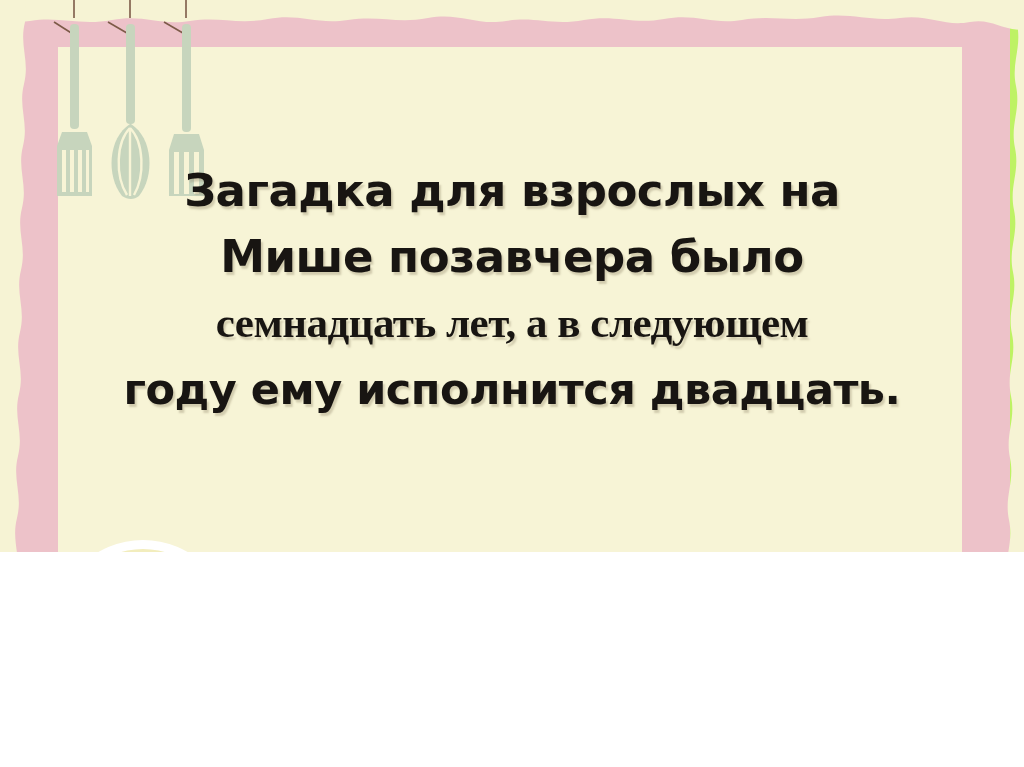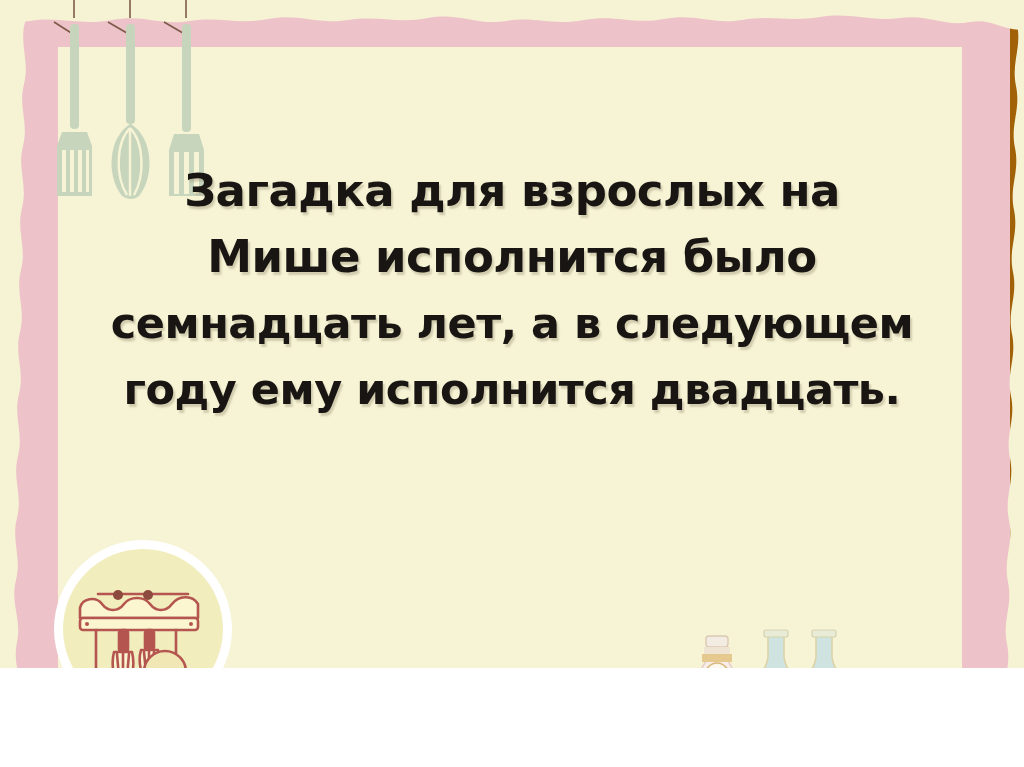--- a/index.html
+++ b/index.html
@@ -7,23 +7,23 @@
     padding: 0;
     background: #ffffff;
   }
   body {
     font-family: "DejaVu Sans", sans-serif;
   }
 
   #poster {
     position: relative;
     width: 1024px;
-    height: 668px;
+    height: 552px;
     overflow: hidden;
-    background: #a16207;
+    background: #bef264;
   }
 
   
   .frame-band {
     position: absolute;
     background: #edc2c9;
   }
   #band-top    { left: 10px;  top: 14px;  width: 1000px; height: 34px; }
   #band-bottom { left: 4px;   top: 704px; width: 1010px; height: 40px; }
   #band-left   { left: 14px;  top: 14px;  width: 44px;   height: 730px; }
@@ -78,21 +78,21 @@
     font-size: 45px;
     line-height: 66px;
     color: #181512;
     letter-spacing: -0.5px;
     text-shadow: 2px 3px 2px rgba(140,130,100,0.35);
   }
   #text-block .line {
     display: block;
     white-space: nowrap;
   }
-  #text-block .line.l3 { font-size: 43px; }
+  #text-block .line.l3 { font-size: 43px; font-family: Liberation Serif, serif; }
   #text-block .line.l4 { font-size: 43px; text-align: center; }
 </style>
 </head>
 <body>
 
 <div id="poster">
 
   <div class="frame-band" id="band-top"></div>
   <div class="frame-band" id="band-bottom"></div>
   <div class="frame-band" id="band-left"></div>
@@ -261,18 +261,18 @@
       <circle cx="278" cy="110" r="3" fill="#c4e2dc"></circle>
     </g>
 
     <g>
       <path d="M18,118 L346,118 L338,148 L26,148 Z" fill="#f0b867" stroke="#d99a46" stroke-width="2"></path>
     </g>
   </svg>
 
   <div id="text-block">
     <span class="line l0">Загадка для взрослых на</span>
-    <span class="line l2">Мише исполнится было</span>
+    <span class="line l2">Мише позавчера было</span>
     <span class="line l3">семнадцать лет, а в следующем</span>
     <span class="line l4">году ему исполнится двадцать.</span>
   </div>
 
 </div>
 
 </body></html>

